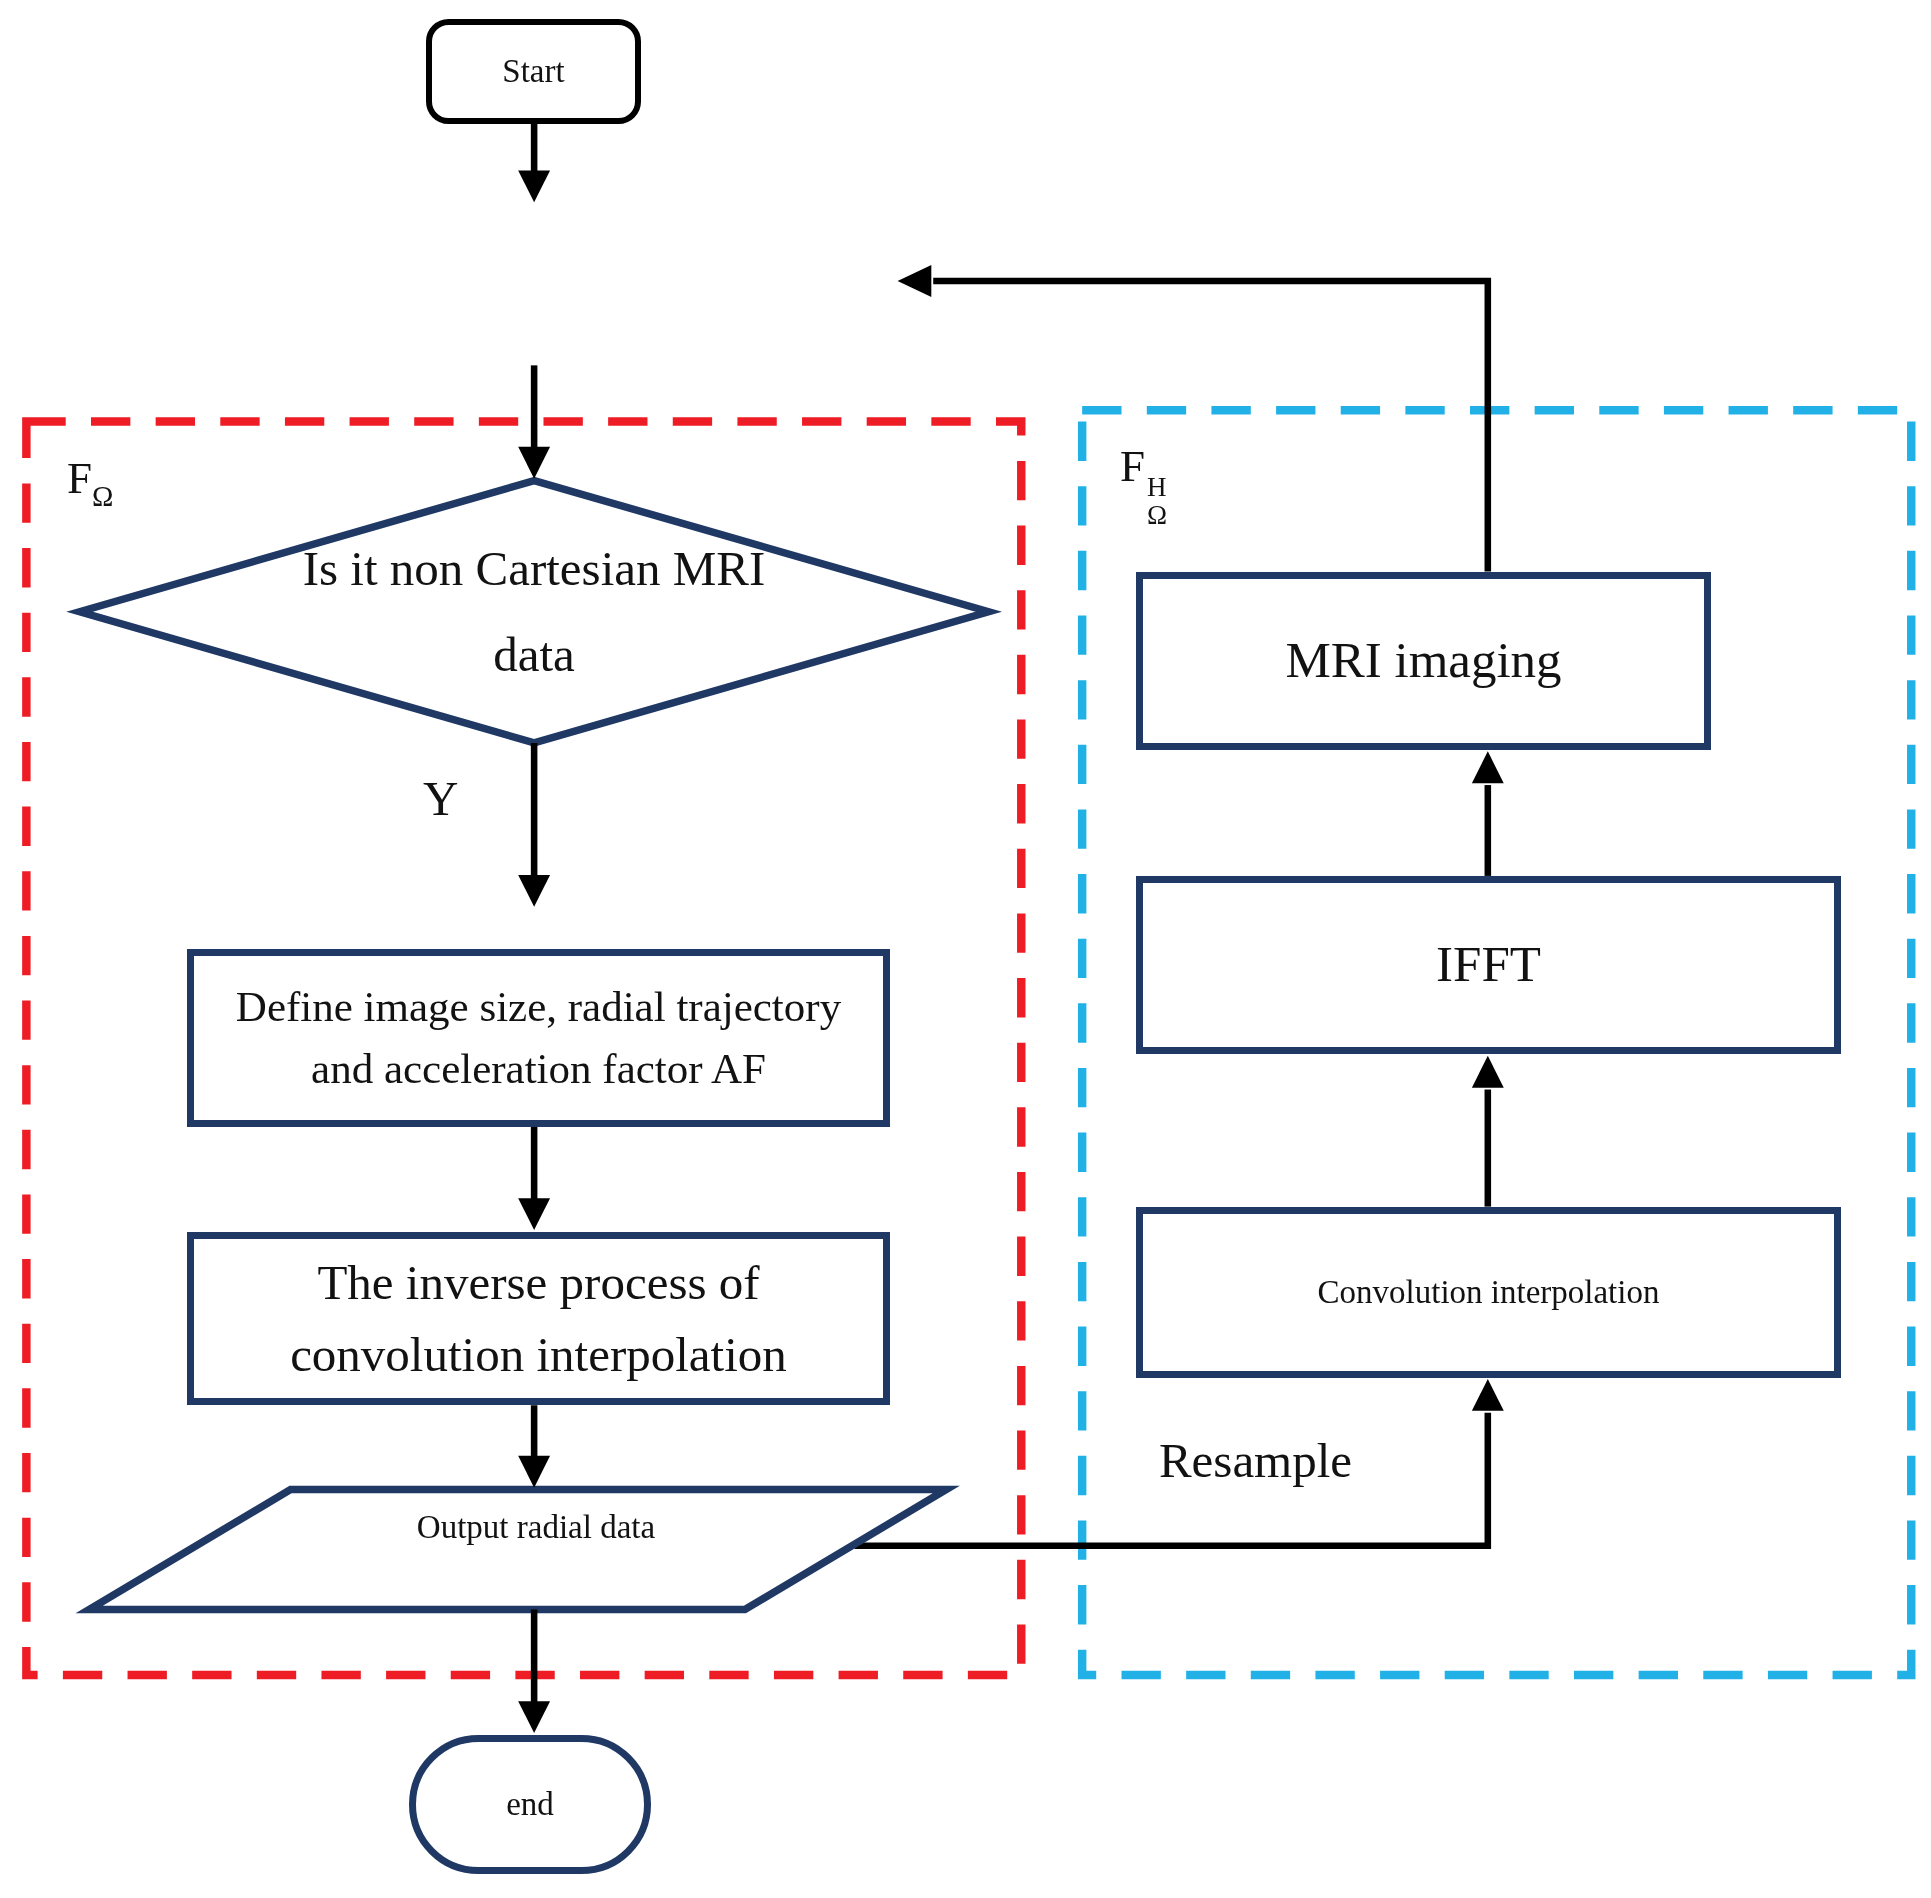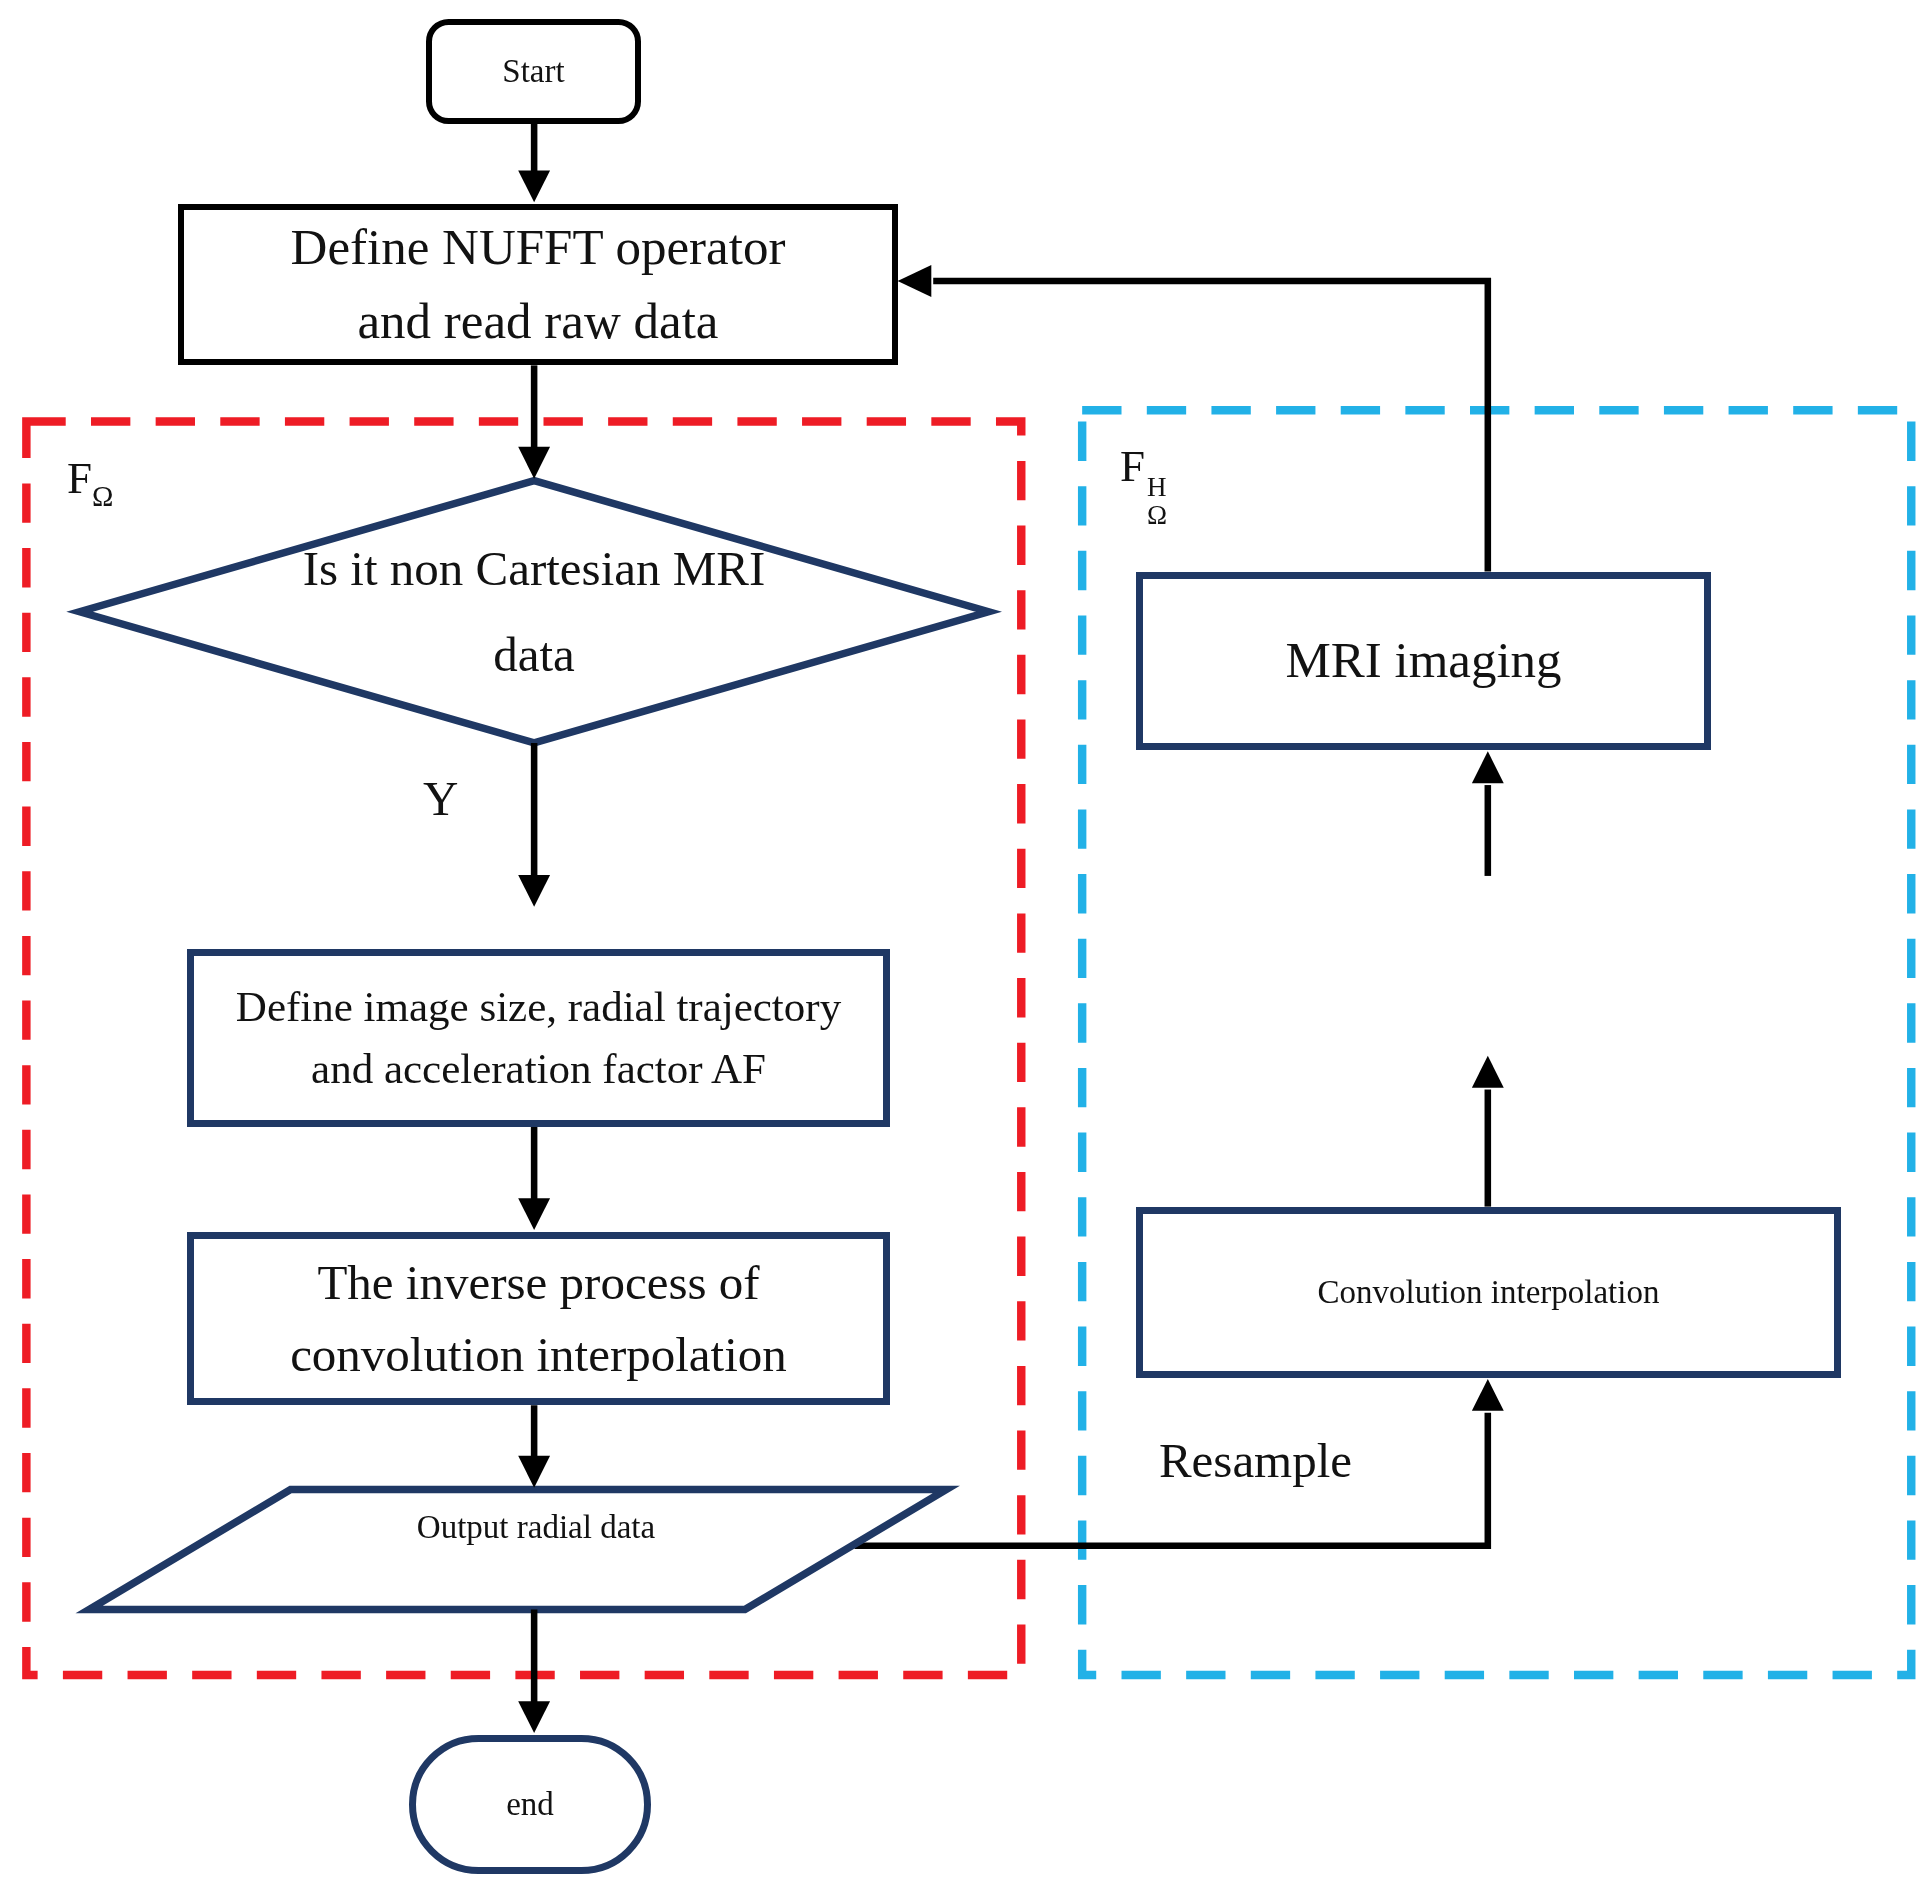--- a/index.html
+++ b/index.html
@@ -105,24 +105,20 @@
     <polygon points="1571,836 1605,836 1588,802" class="arrowhead"></polygon>
 
     <line x1="1588" y1="1288" x2="1588" y2="1163" class="conn"></line>
     <polygon points="1571,1161 1605,1161 1588,1127" class="arrowhead"></polygon>
   </svg>
 
   <div class="box black-border rounded t50" style="left:426px;top:19px;width:215px;height:105px;">
     <span>Start</span>
   </div>
 
-  <div class="box black-border t54" style="left:178px;top:204px;width:720px;height:161px;">
-    <span>Define NUFFT operator</span>
-    <span>and read raw data</span>
-  </div>
 
   <div class="op-label" style="left:67px;top:452px;">
     <span>F</span><span class="op-sub">Ω</span>
   </div>
 
   <div class="overlay-text t52" style="left:159px;top:532px;width:750px;height:159px;">
     <span>Is it non Cartesian MRI</span>
     <span>data</span>
   </div>
 
@@ -150,20 +146,23 @@
     <span>F</span><span class="op-stack">
         <span>H</span>
         <span>Ω</span>
       </span>
   </div>
 
   <div class="box navy-border t54" style="left:1136px;top:572px;width:575px;height:178px;">
     <span>MRI imaging</span>
   </div>
 
+  <div class="box navy-border t54" style="left:1136px;top:876px;width:705px;height:178px;">
+    <span>IFFT</span>
+  </div>
 
   <div class="box navy-border t50" style="left:1136px;top:1207px;width:705px;height:171px;">
     <span>Convolution interpolation</span>
   </div>
 
   <div class="resample-label" style="left:1096px;top:1432px;width:319px;">Resample</div>
 
 </div>
 
 

